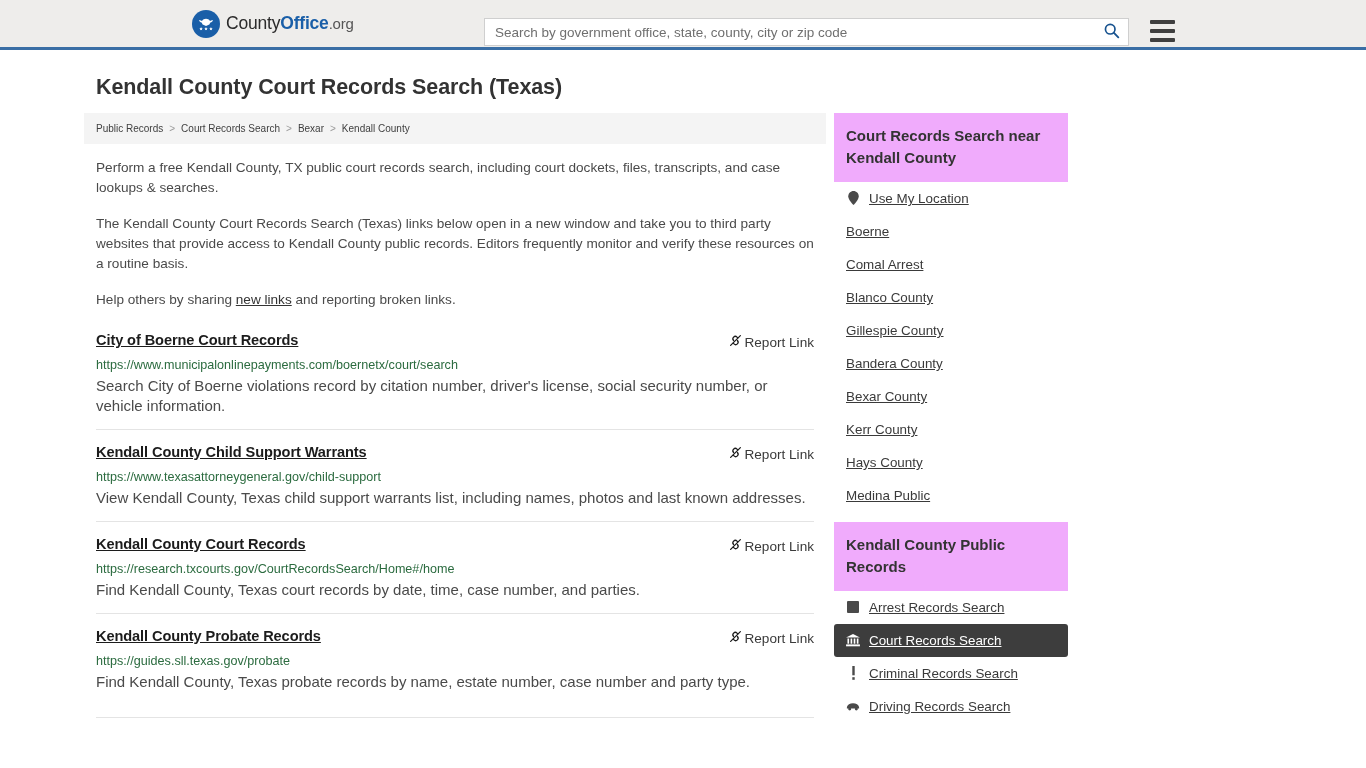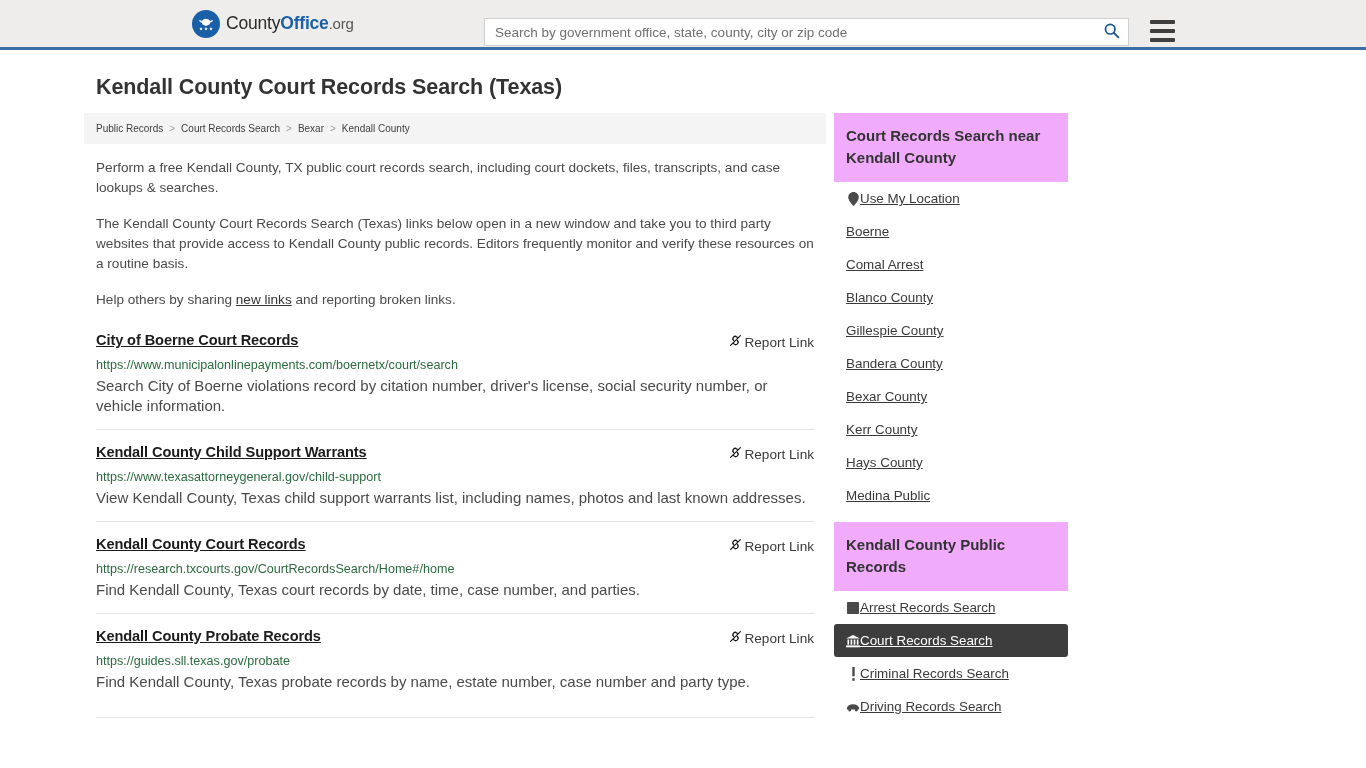--- a/index.html
+++ b/index.html
@@ -194,21 +194,22 @@
     background: #f0abfc;
     padding: 12px 12px 13px 12px;
     font-size: 15px;
     font-weight: bold;
     color: #333;
     line-height: 22px;
   }
   .side-list { padding: 0; margin: 0; list-style: none; }
   .side-item {
     display: flex;
-    align-items: flex-end;
+    align-items: flex-start;
+    gap: 9px;
     padding: 9px 12px;
     font-size: 13.4px;
   }
   .side-item a {
     color: #3a3a3a;
     text-decoration: underline;
     cursor: pointer;
   }
   .side-item.active {
     background: #3d3d3d;

